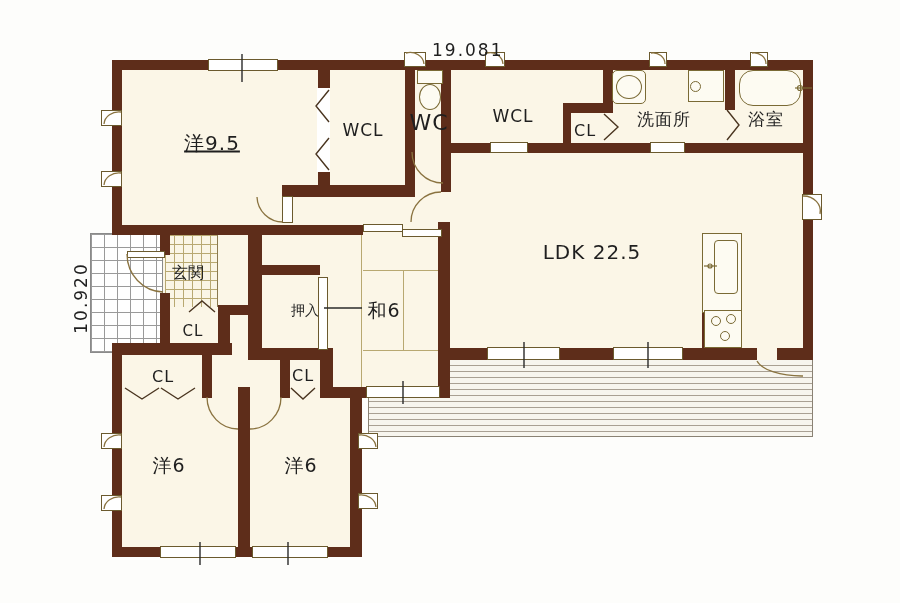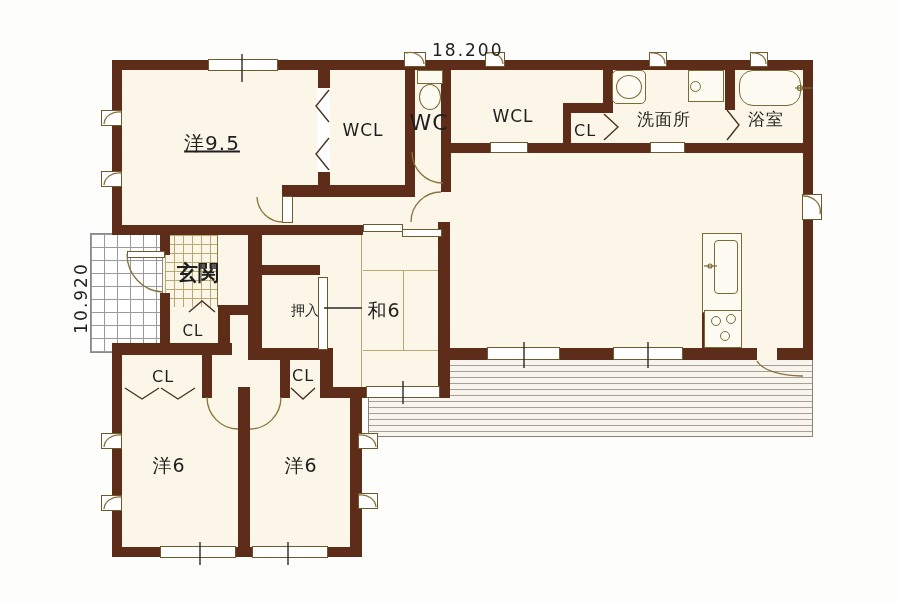--- a/index.html
+++ b/index.html
@@ -231,25 +231,26 @@
     </g>
   </svg>
 
   <div class="label" style="left:212px;top:143px;font-size:20px;text-decoration:underline;">洋9.5</div>
   <div class="label" style="left:363px;top:130px;font-size:17px;">WCL</div>
   <div class="label" style="left:429px;top:122px;font-size:22px;">WC</div>
   <div class="label" style="left:513px;top:116px;font-size:17px;">WCL</div>
   <div class="label" style="left:585px;top:130px;font-size:16px;">CL</div>
   <div class="label" style="left:664px;top:119px;font-size:17px;">洗面所</div>
   <div class="label" style="left:766px;top:119px;font-size:17px;">浴室</div>
-  <div class="label" style="left:198px;top:273px;font-size:21px;letter-spacing:0;font-weight:bold;">玄関</div>
+  <div class="label" style="left:592px;top:252px;font-size:20px;">LDK 22.5</div>
+  <div class="label" style="left:188px;top:273px;font-size:16px;letter-spacing:0;">玄関</div>
   <div class="label" style="left:193px;top:331px;font-size:15px;">CL</div>
   <div class="label" style="left:305px;top:311px;font-size:14px;letter-spacing:0;text-align:right;">押入</div>
   <div class="label" style="left:384px;top:311px;font-size:19px;">和6</div>
   <div class="label" style="left:163px;top:376px;font-size:16px;">CL</div>
   <div class="label" style="left:303px;top:375px;font-size:16px;">CL</div>
   <div class="label" style="left:169px;top:466px;font-size:19px;">洋6</div>
   <div class="label" style="left:301px;top:466px;font-size:19px;">洋6</div>
 
-  <div class="dim" style="left:432px;top:40px;font-size:17px;">18.200</div>
+  <div class="dim" style="left:432px;top:40px;font-size:17px;">19.081</div>
   <div class="dim" style="left:45px;top:288px;font-size:17px;transform:rotate(-90deg);transform-origin:center;">10.920</div>
 
 </div>
 
 </body></html>

